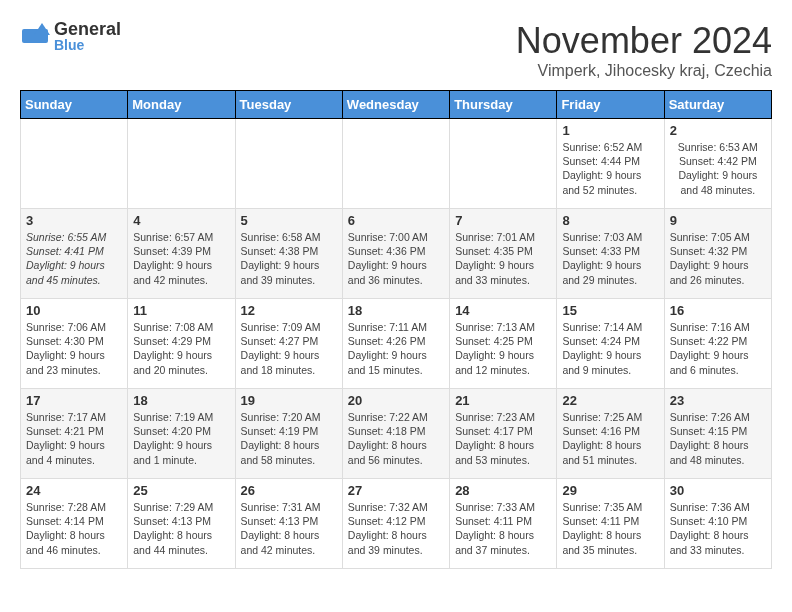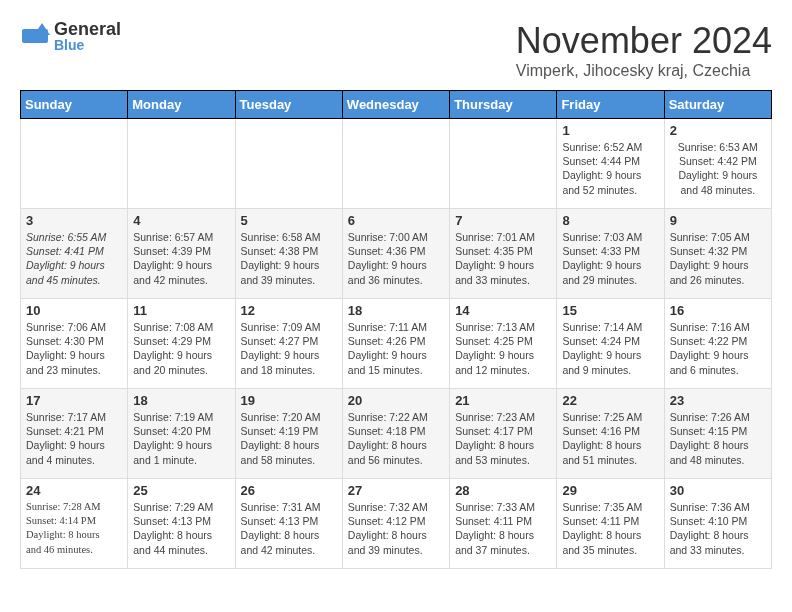--- a/index.html
+++ b/index.html
@@ -34,20 +34,21 @@
       font-size: 14px;
       font-weight: bold;
       color: #4a90d9;
     }
     .logo-icon {
       width: 30px;
       height: 30px;
       margin-right: 4px;
     }
     .title-area {
+      text-align: right;
     }
     .month-title {
       font-size: 36px;
       font-weight: 300;
       color: #333;
     }
     .location {
       font-size: 16px;
       color: #555;
     }
@@ -295,21 +296,21 @@
           <div class="day-num">23</div>
           <div class="day-info" style="white-space: pre-line;">Sunrise: 7:26 AM
 Sunset: 4:15 PM
 Daylight: 8 hours
 and 48 minutes.</div>
         </td>
       </tr>
       <tr>
         <td>
           <div class="day-num">24</div>
-          <div class="day-info" style="white-space: pre-line; font-family: Liberation Serif, serif;">Sunrise: 7:28 AM
+          <div class="day-info" style="white-space: pre-line;">Sunrise: 7:28 AM
 Sunset: 4:14 PM
 Daylight: 8 hours
 and 46 minutes.</div>
         </td>
         <td>
           <div class="day-num">25</div>
           <div class="day-info" style="white-space: pre-line;">Sunrise: 7:29 AM
 Sunset: 4:13 PM
 Daylight: 8 hours
 and 44 minutes.</div>

